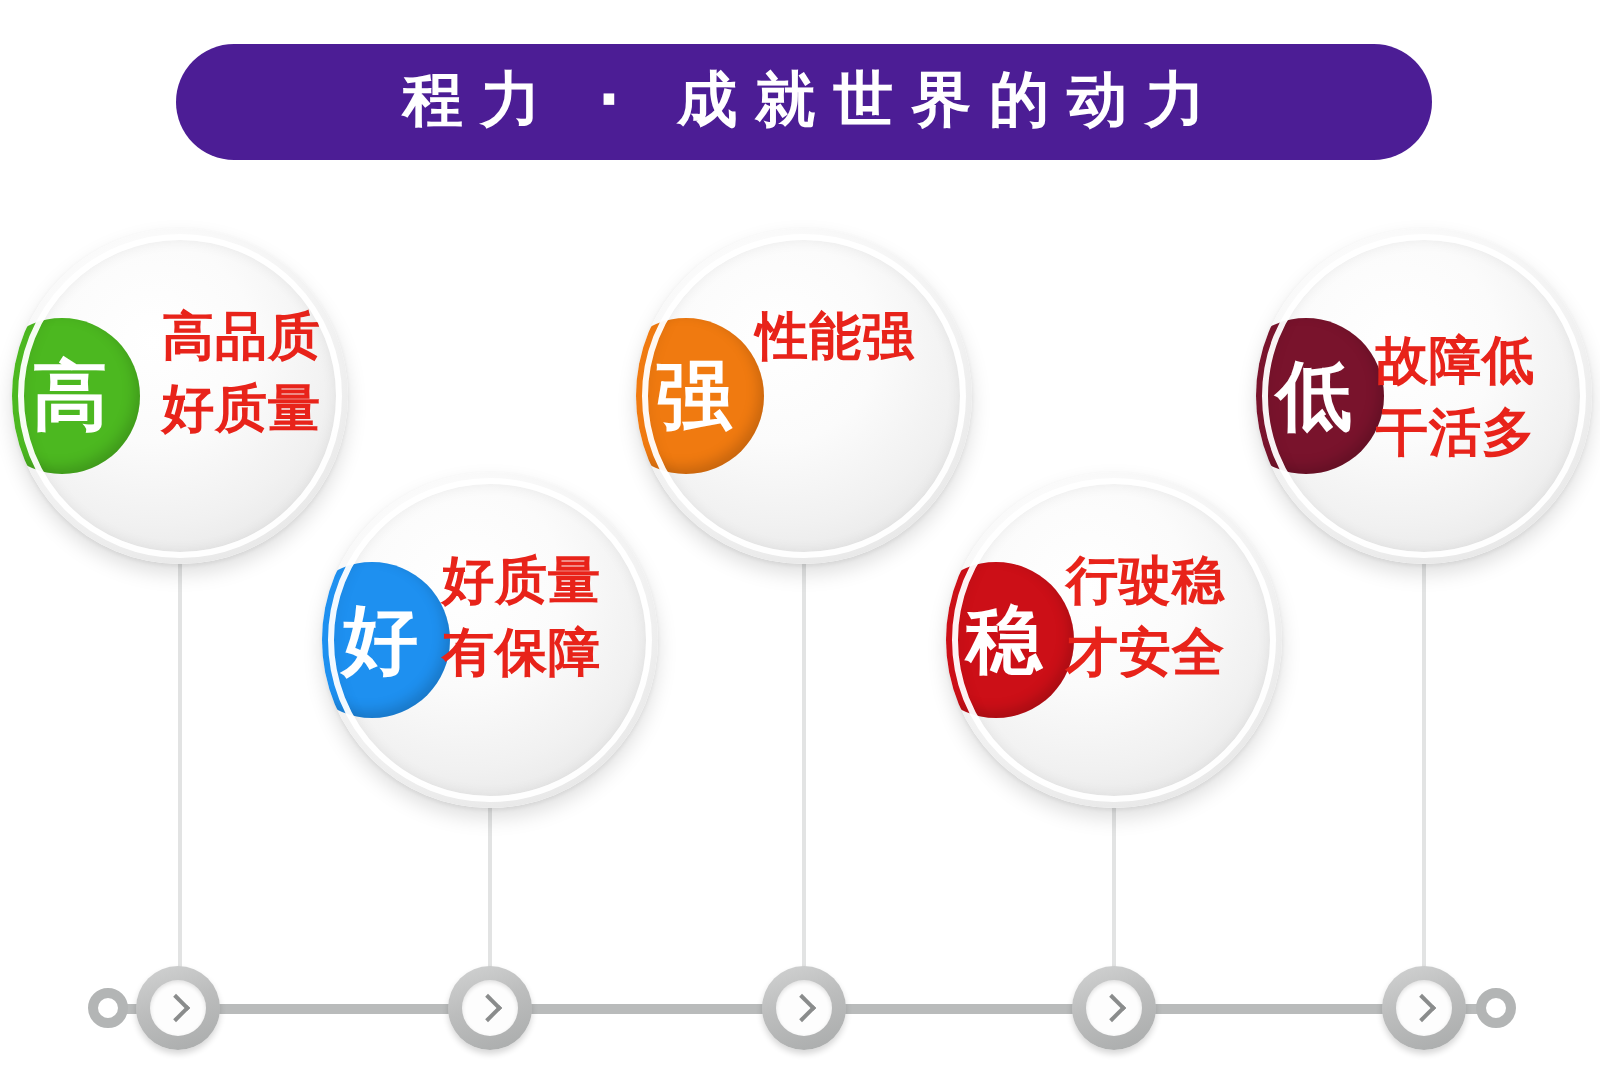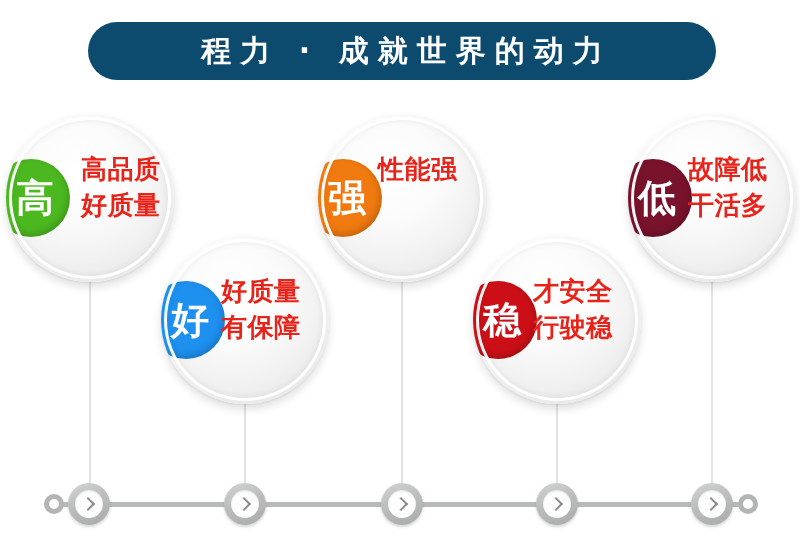--- a/index.html
+++ b/index.html
@@ -78,21 +78,21 @@
     position:absolute;left:60px;top:38px;width:108px;
     color:#e8231a;font-size:26px;font-weight:bold;line-height:1.38;
     letter-spacing:0.5px;white-space:nowrap;
   }
 </style>
 </head>
 <body>
 
 <div id="stage">
 
-  <div class="banner" style="background: #0c4a6e;">
+  <div class="banner" style="background: #4c1d95;">
     <div class="banner-text">程力 · 成就世界的动力</div>
   </div>
 
   <div class="stem" style="left:89px;top:282px;height:222px;"></div>
   <div class="stem" style="left:244px;top:404px;height:100px;"></div>
   <div class="stem" style="left:401px;top:282px;height:222px;"></div>
   <div class="stem" style="left:556px;top:404px;height:100px;"></div>
   <div class="stem" style="left:711px;top:282px;height:222px;"></div>
 
   <div class="timeline-line"></div>
@@ -152,28 +152,28 @@
     <div class="lines" style="color: rgb(232, 35, 26);">
       <div>性能强</div>
     </div>
   </div>
 
   <div class="bubble" style="left:473px;top:236px;">
     <div class="badge" style="background:#cc0f17;">
       <span>稳</span>
     </div>
     <div class="lines" style="color: rgb(232, 35, 26);">
+      <div>行驶稳</div>
       <div>才安全</div>
-      <div>行驶稳</div>
     </div>
   </div>
 
   <div class="bubble" style="left:628px;top:114px;">
     <div class="badge" style="background:#79132c;">
       <span>低</span>
     </div>
-    <div class="lines" style="color: rgb(232, 35, 26);">
+    <div class="lines" style="color: rgb(232, 35, 26); margin-top: 12px;">
       <div>故障低</div>
       <div>干活多</div>
     </div>
   </div>
 
 </div>
 
 </body></html>

